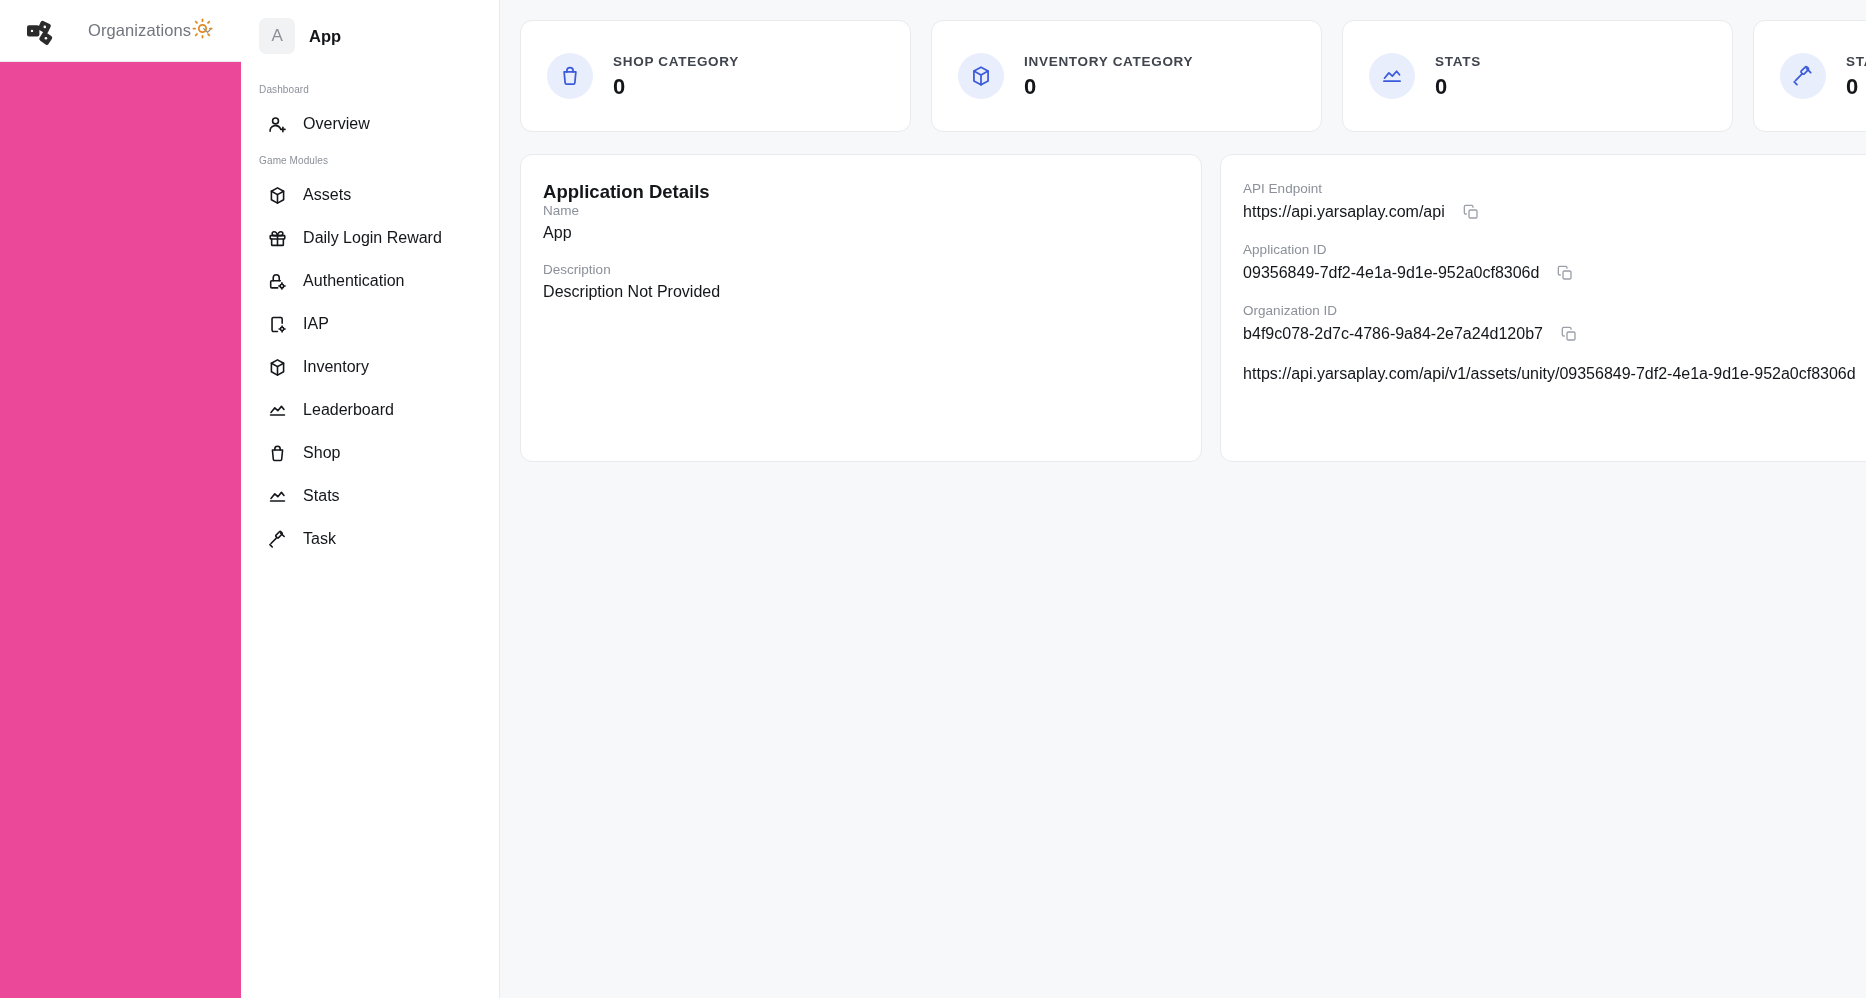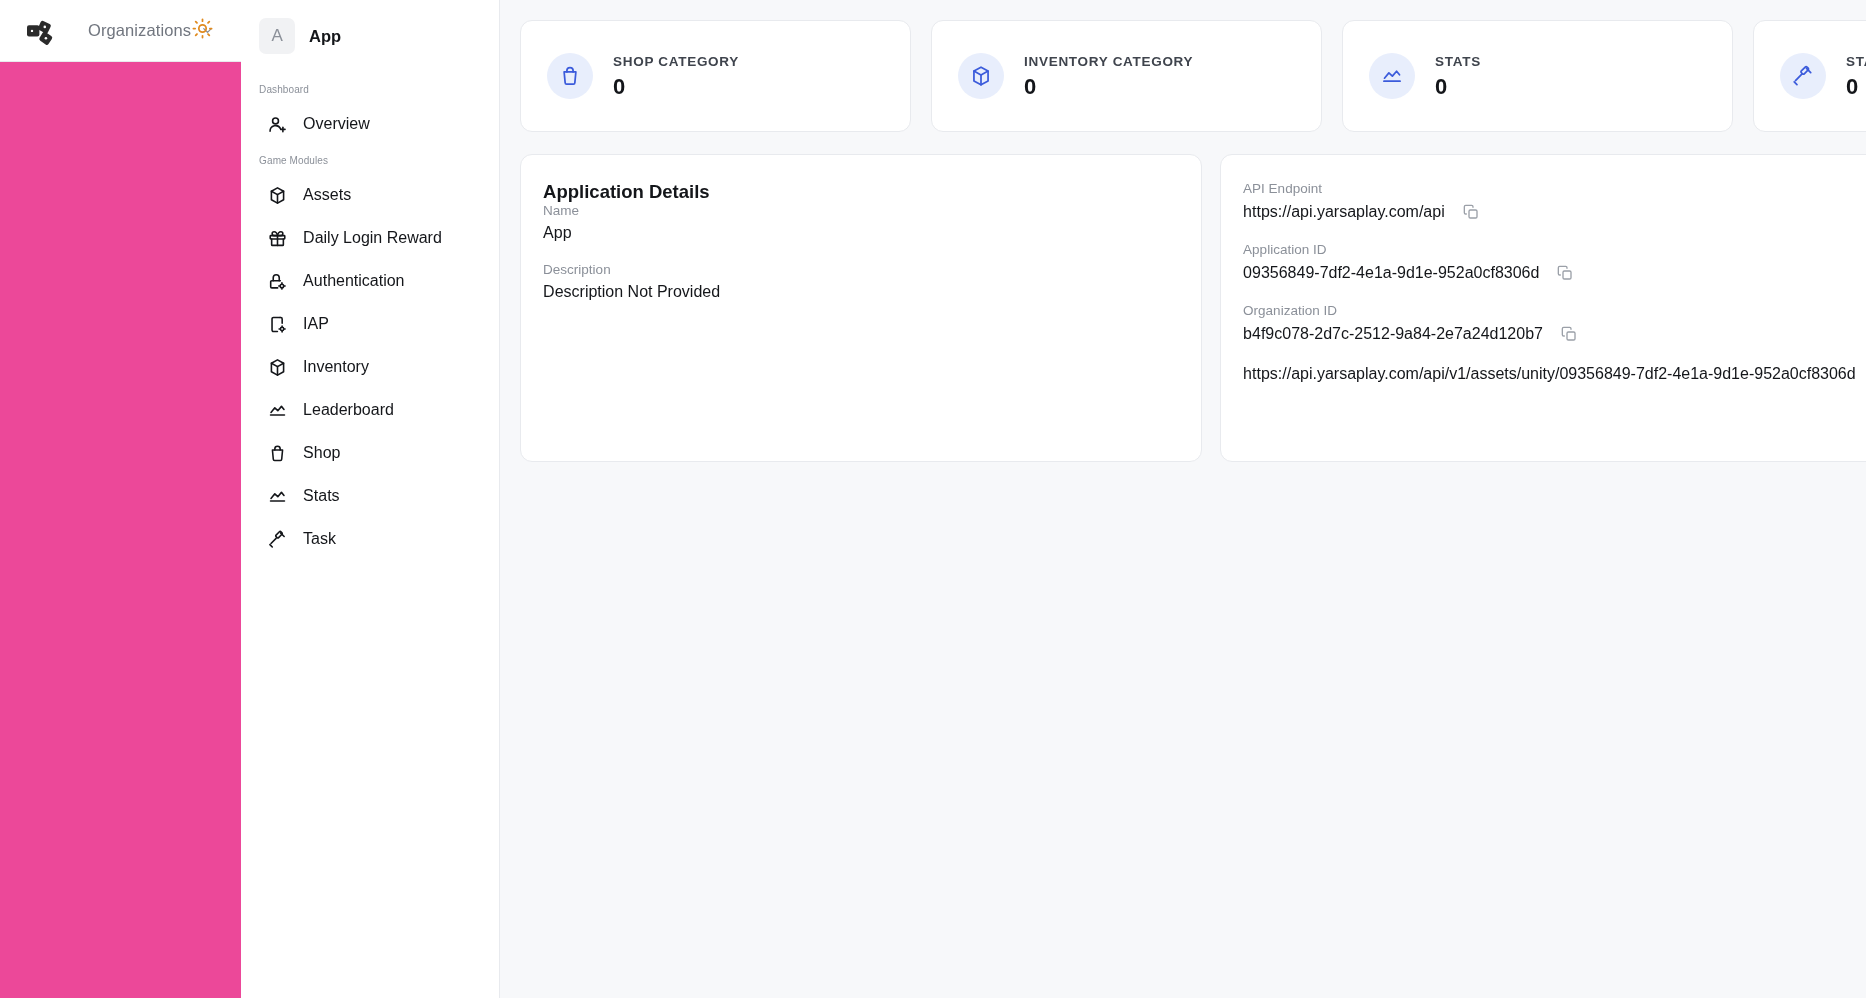--- a/index.html
+++ b/index.html
@@ -388,21 +388,21 @@
                   <rect x="9" y="9" width="12" height="12" rx="2"></rect>
                     <path d="M5 15H4a2 2 0 0 1-2-2V4a2 2 0 0 1 2-2h9a2 2 0 0 1 2 2v1"></path>
                 </svg>
               </span>
             </div>
           </div>
 
           <div class="field">
             <div class="field-label">Organization ID</div>
             <div class="field-value">
-              <span>b4f9c078-2d7c-2512-9a84-2e7a24d120b7</span>
+              <span>b4f9c078-2d7c-4786-9a84-2e7a24d120b7</span>
               <span class="copy-btn">
                 <svg width="16" height="16" viewBox="0 0 24 24" fill="none" stroke="currentColor" stroke-width="2" stroke-linecap="round" stroke-linejoin="round">
                   <rect x="9" y="9" width="12" height="12" rx="2"></rect>
                     <path d="M5 15H4a2 2 0 0 1-2-2V4a2 2 0 0 1 2-2h9a2 2 0 0 1 2 2v1"></path>
                 </svg>
               </span>
             </div>
           </div>
 
           <div class="field">

